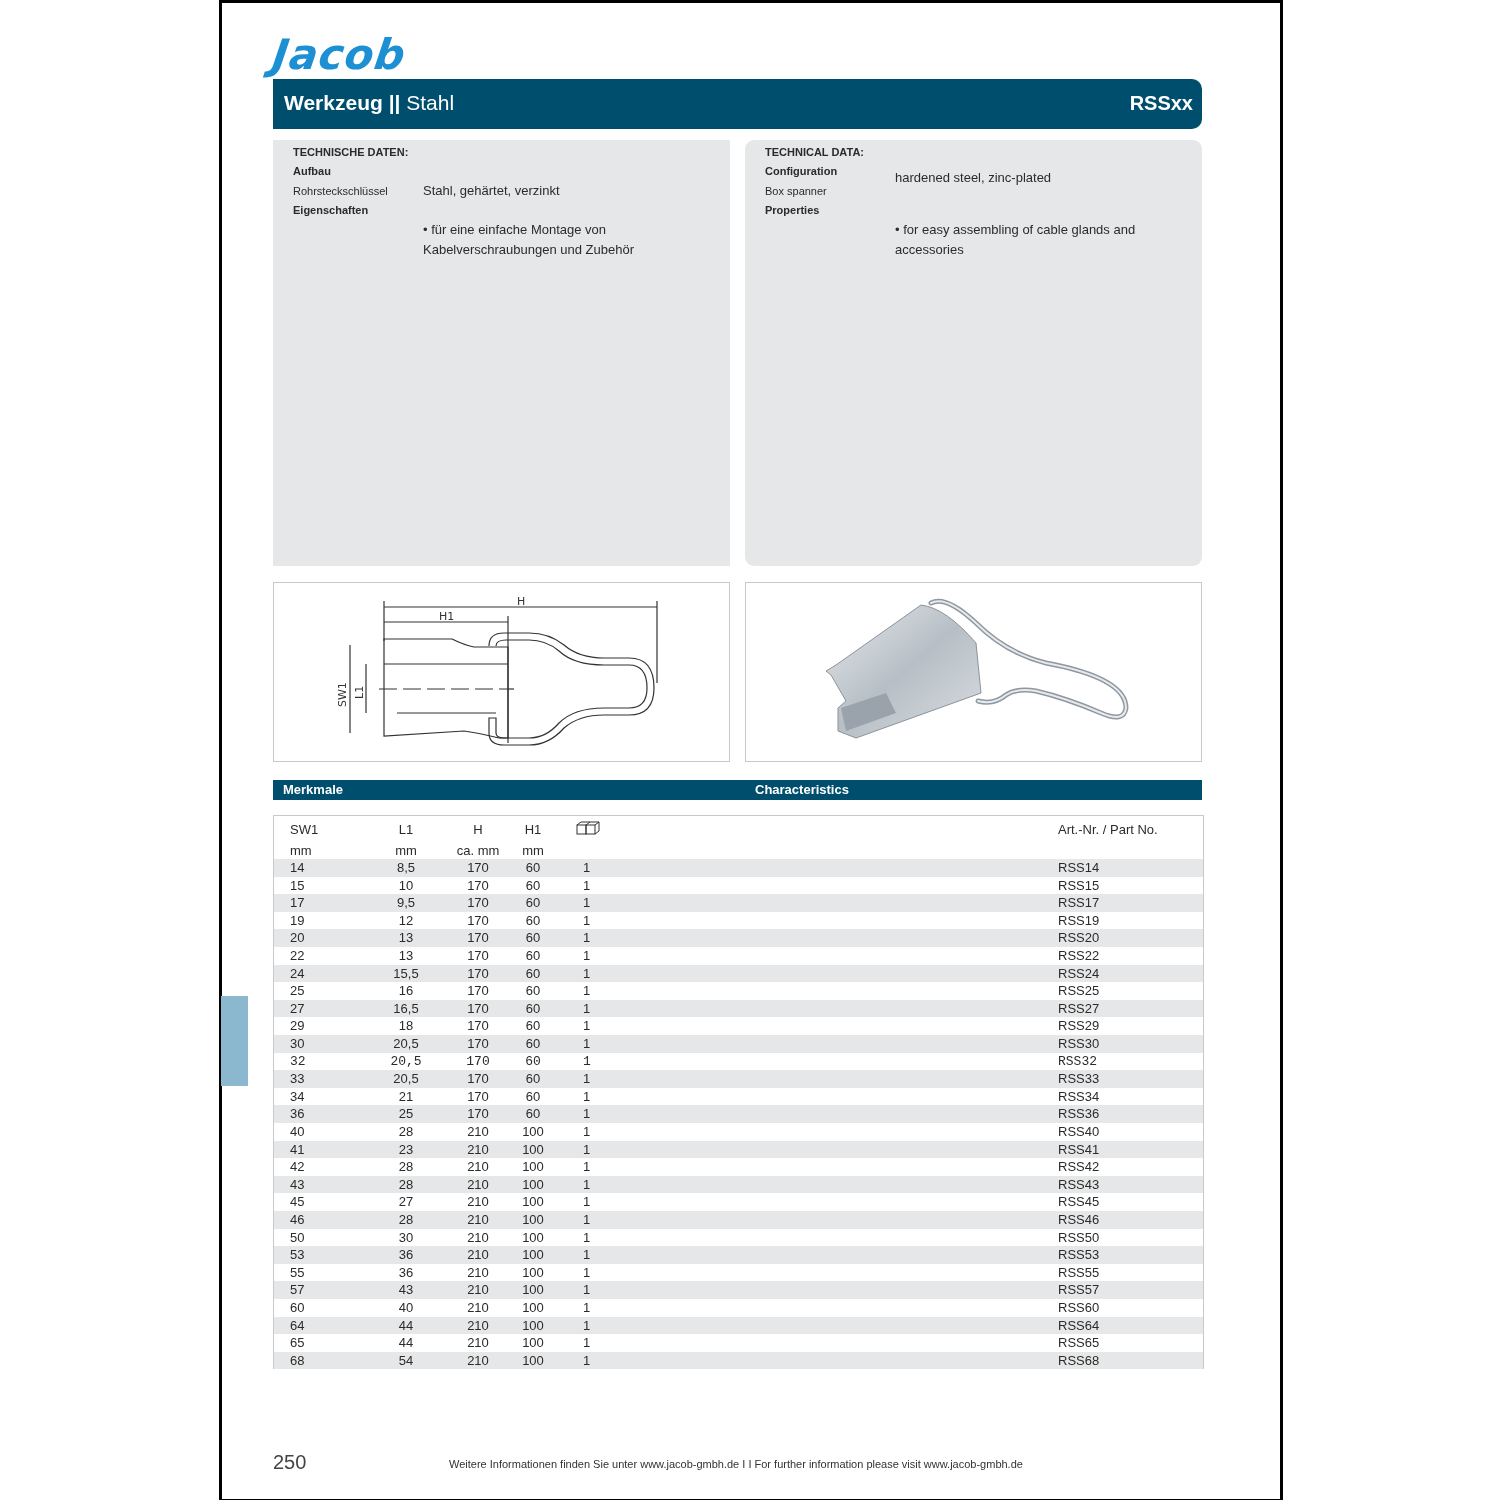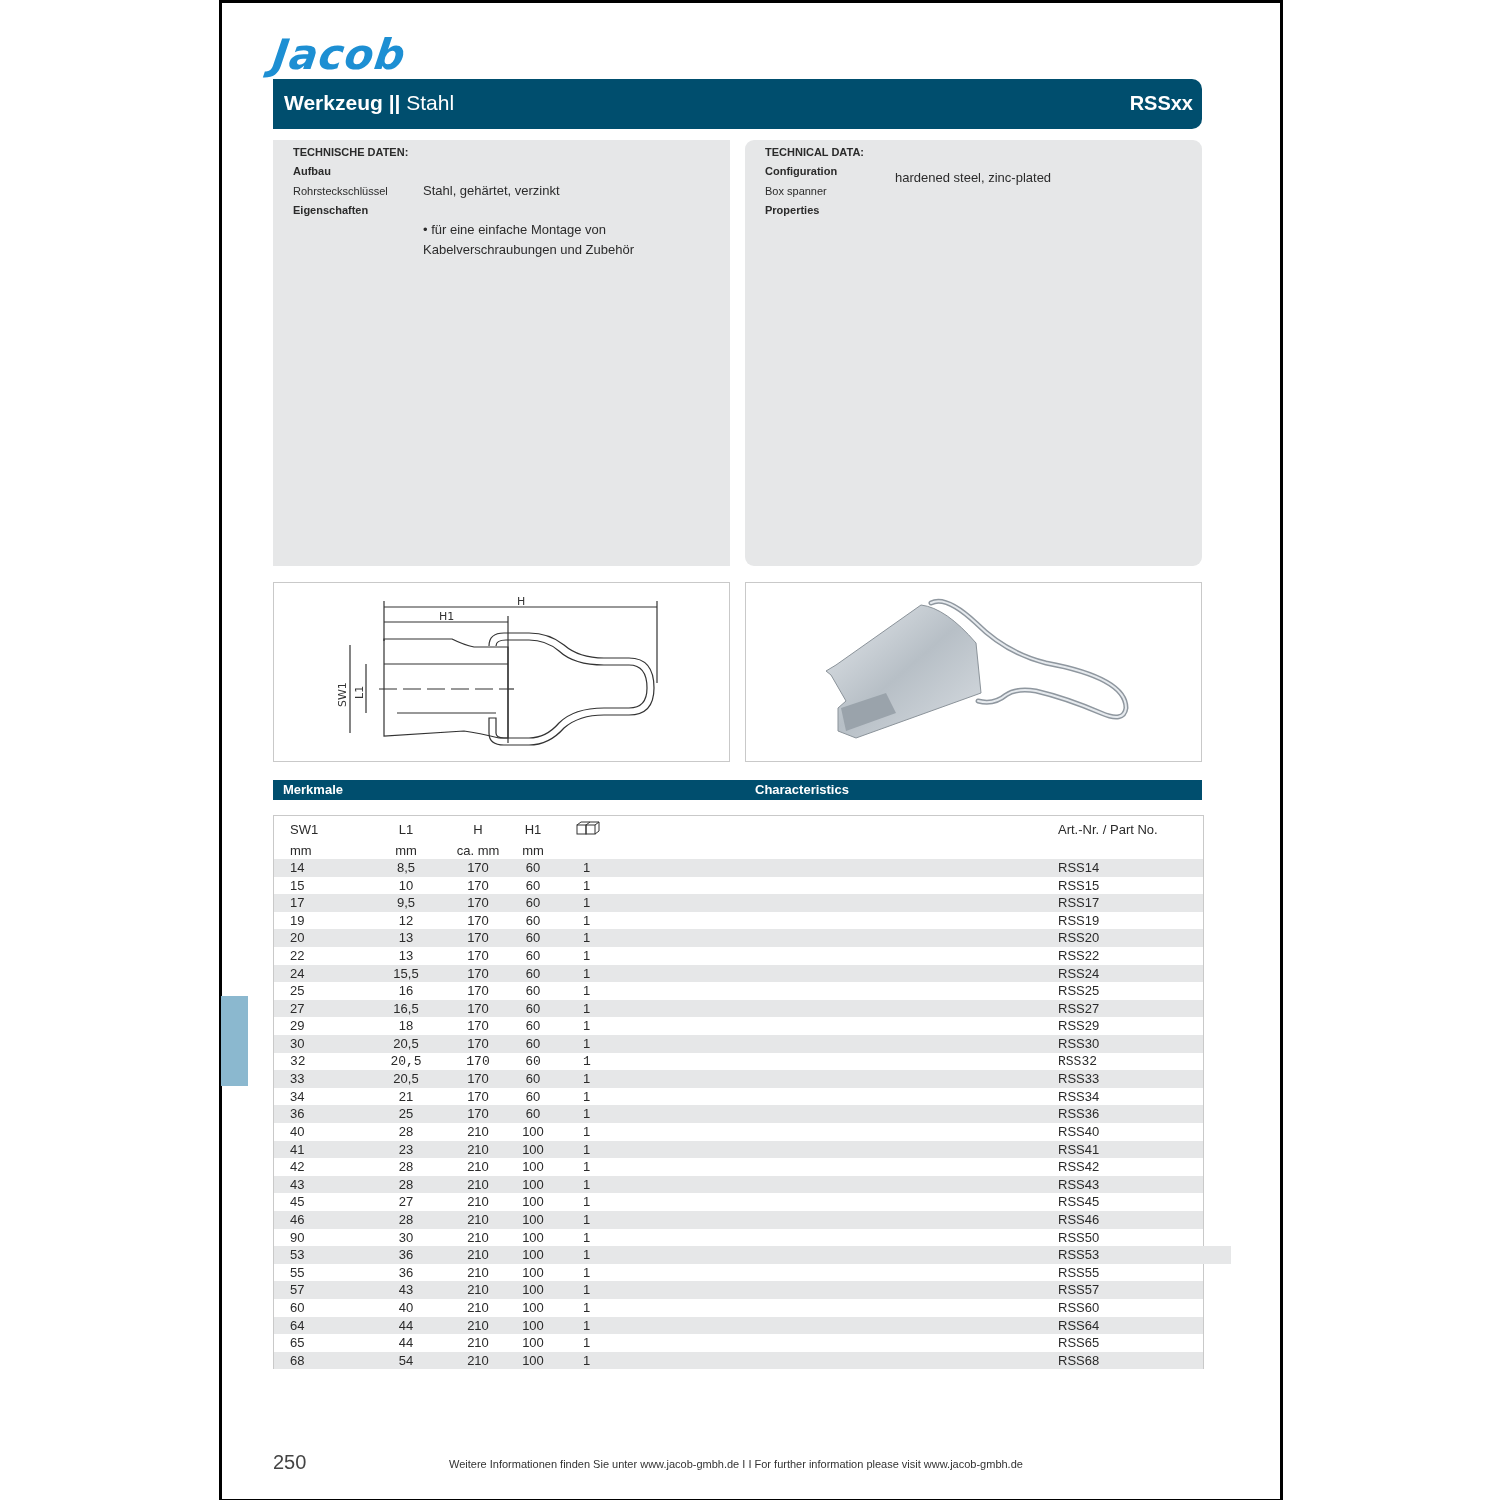--- a/index.html
+++ b/index.html
@@ -63,20 +63,21 @@
   <div class="row bold" style="top:62px">Eigenschaften</div>
   <div class="bullet" style="top:80px">• für eine einfache Montage von Kabelverschraubungen und Zubehör</div>
 </div>
 
 <div class="panel right">
   <div class="row bold" style="top:4px">TECHNICAL DATA:</div>
   <div class="row bold" style="top:23px">Configuration</div>
   <div class="row" style="top:43px">Box spanner</div>
   <div class="val" style="top:30px">hardened steel, zinc-plated</div>
   <div class="row bold" style="top:62px">Properties</div>
+  <div class="bullet" style="top:80px">• for easy assembling of cable glands and accessories</div>
 </div>
 
 <div class="imgbox left">
   <svg width="455" height="178" viewBox="0 0 455 178">
     <g fill="none" stroke="#333" stroke-width="1.2">
 
       <line x1="110" y1="24" x2="383" y2="24"></line>
       <line x1="110" y1="18" x2="110" y2="58"></line>
       <line x1="383" y1="18" x2="383" y2="100"></line>
 
@@ -305,28 +306,28 @@
       </div>
       <div class="tr alt" style="top: 395px;">
         <span class="c-sw">46</span>
         <span class="c-l1">28</span>
         <span class="c-h">210</span>
         <span class="c-h1">100</span>
         <span class="c-pk">1</span>
         <span class="c-pn">RSS46</span>
       </div>
       <div class="tr" style="top: 412.6px;">
-        <span class="c-sw">90</span>
+        <span class="c-sw">50</span>
         <span class="c-l1">30</span>
         <span class="c-h">210</span>
         <span class="c-h1">100</span>
         <span class="c-pk">1</span>
         <span class="c-pn">RSS50</span>
       </div>
-      <div class="tr alt" style="top: 430.2px; padding-left: 28px;">
+      <div class="tr alt" style="top: 430.2px;">
         <span class="c-sw">53</span>
         <span class="c-l1">36</span>
         <span class="c-h">210</span>
         <span class="c-h1">100</span>
         <span class="c-pk">1</span>
         <span class="c-pn">RSS53</span>
       </div>
       <div class="tr" style="top: 447.8px;">
         <span class="c-sw">55</span>
         <span class="c-l1">36</span>

